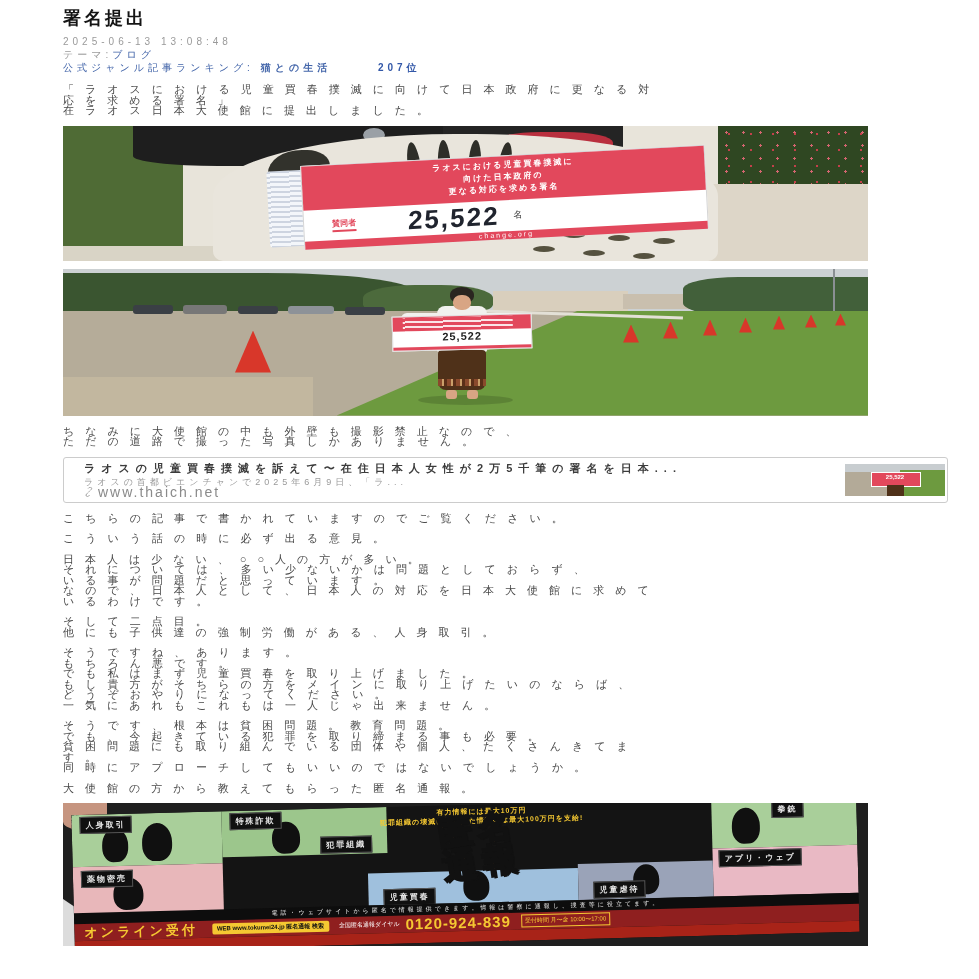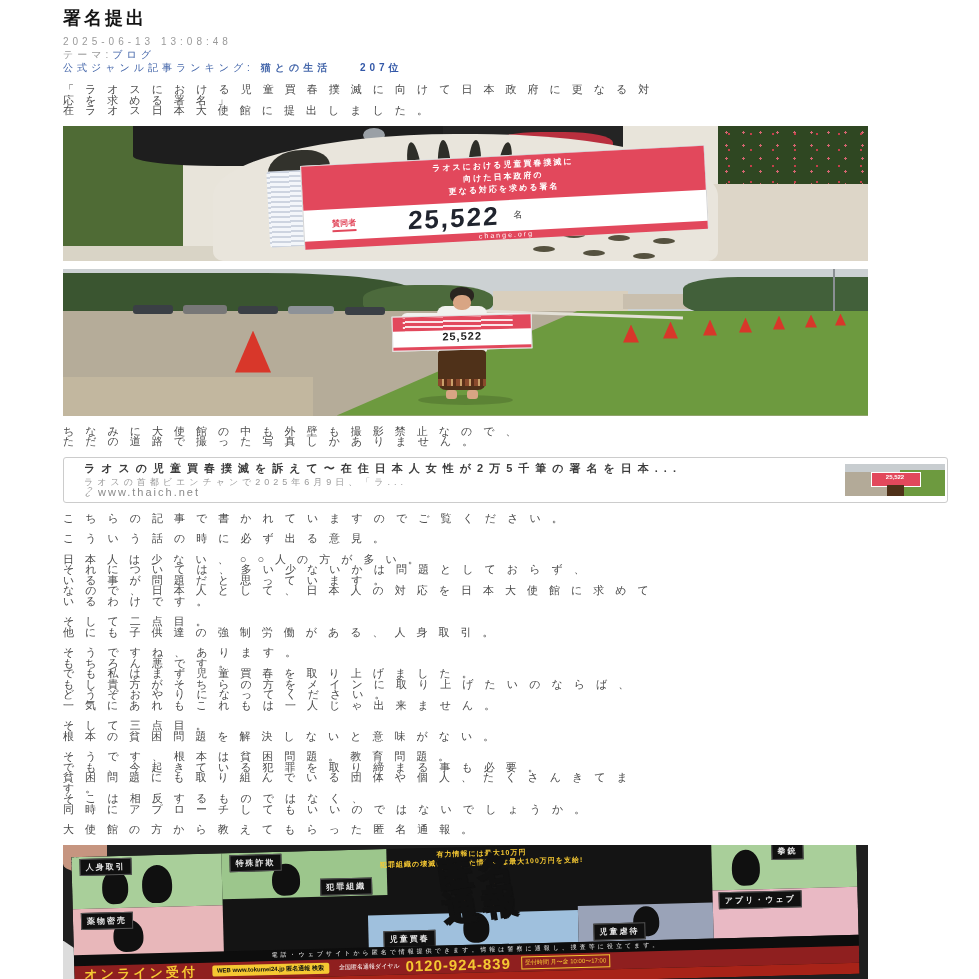--- a/index.html
+++ b/index.html
@@ -3,21 +3,21 @@
 <meta charset="utf-8">
 <style>
   html,body{margin:0;padding:0;background:#fff;font-family:"Liberation Sans","DejaVu Sans",sans-serif;}
   .page{width:979px;height:979px;overflow:hidden;background:#fff;box-sizing:border-box;padding:4px 28px 0 63px;}
   
   .title{font-size:18px;font-weight:bold;color:#141414;letter-spacing:3px;margin:2px 0 6px 0;}
   .meta{font-size:10px;color:#9a9a9a;letter-spacing:4px;line-height:12px;}
   .meta-row{margin:1px 0;}
   a.lnk{color:#4466aa;text-decoration:none;cursor:pointer;}
   .genre{font-weight:bold;color:#3358a8;text-align:right;}
-  .rank{font-weight:bold;color:#3358a8;margin-left:22px;}
+  .rank{font-weight:bold;color:#3358a8;margin-left:40px;}
   
   .para{margin:10px 0;}
   .ln{font-size:11px;line-height:10.5px;letter-spacing:11px;color:#4a4a4a;white-space:nowrap;}
   .ab{position:absolute;}
   
   .photo{position:relative;width:805px;overflow:hidden;margin:8px 0;}
   .ph1{height:135px;background:#e8e4da;}
   .ph1 .grassL{left:0;top:0;width:120px;height:135px;background:#4f6b35;}
   .ph1 .moto1{left:70px;top:0;width:340px;height:40px;background:#1e1e1e;border-radius:0 0 45% 25%;}
   .ph1 .moto2{left:380px;top:0;width:180px;height:30px;background:#242424;border-radius:0 0 30% 50%;}
@@ -70,21 +70,21 @@
   .sign2{left:329px;top:46px;width:140px;height:35px;background:#fff;border:1px solid #ddd;box-sizing:border-box;transform:rotate(-1.5deg);}
   .sign2 .band{left:0;top:0;width:100%;height:14px;background:#e2485c;
     background-image:repeating-linear-gradient(180deg,transparent 0 3px,rgba(255,255,255,.85) 3px 5px);background-size:80% 100%;background-position:10px 1px;background-repeat:no-repeat;}
   .sign2 .c2{left:0;top:14px;width:100%;text-align:center;font-size:11px;font-weight:bold;color:#222;letter-spacing:1px;}
   .sign2 .b2{left:0;top:30px;width:100%;height:3px;background:#e2485c;}
   
   .card{width:885px;height:46px;border:1px solid #ccc;border-radius:3px;margin:8px 0;display:flex;align-items:stretch;cursor:pointer;box-sizing:border-box;}
   .card-body{flex:1;padding:4px 8px 2px 20px;overflow:hidden;}
   .card-title{font-size:11px;font-weight:bold;color:#3c3c3c;letter-spacing:6px;line-height:12px;max-height:24px;overflow:hidden;}
   .card-desc{font-size:9px;color:#9a9a9a;letter-spacing:4px;line-height:10px;white-space:nowrap;overflow:hidden;margin-top:3px;}
-  .card-url{font-size:11px;color:#8a8a8a;letter-spacing:2px;line-height:10px;display:flex;align-items:flex-end;gap:4px;}
+  .card-url{font-size:14px;color:#8a8a8a;letter-spacing:2px;line-height:10px;display:flex;align-items:flex-end;gap:4px;}
   .thumb{position:relative;width:100px;min-width:100px;height:32px;margin:6px 2px 6px 6px;overflow:hidden;background:#b3aa98;}
   .thumb .sky{left:0;top:0;width:100%;height:8px;background:#c8cdd0;}
   .thumb .tgrass{left:55px;top:6px;width:45px;height:26px;background:#6d9a3f;}
   .thumb .tsign{left:26px;top:8px;width:48px;height:13px;background:#e2485c;border:1px solid #fff;}
   .thumb .tnum{left:26px;top:10px;width:48px;text-align:center;font-size:6px;color:#fff;font-weight:bold;}
   .thumb .tskirt{left:42px;top:21px;width:17px;height:11px;background:#4f3119;}
   
   .poster{height:143px;background:#1f1f1f;}
   .hand{left:0;top:0;width:44px;height:26px;background:#c69580;border-radius:0 0 60% 30%;}
   .sheetcorner{left:0;top:96px;width:70px;height:47px;background:#dcdcdc;clip-path:polygon(0 100%,100% 100%,0 0);}
@@ -258,29 +258,24 @@
     </div>
   <div class="para">
       <div class="ln">そうですね、あります。</div>
       <div class="ln">もちろん悪です。</div>
       <div class="ln">でも私はまず児童買春を取り上げました。</div>
       <div class="ln">もし貴方がそちらの方をメインに取り上げたいのならば、</div>
       <div class="ln">どうぞおやりになってください。</div>
       <div class="ln">一気にあれもこれもは一人じゃ出来ません。</div>
     </div>
   <div class="para">
-      <div class="ln">そして三点目。</div>
-      <div class="ln">根本の貧困問題を解決しないと意味がない。</div>
-    </div>
-  <div class="para">
       <div class="ln">そうです、根本は貧困問題。教育問題。</div>
       <div class="ln">でも、今起きている犯罪を取り締まる事も必要。</div>
       <div class="ln">貧困問題にも取り組んでいる団体や個人、たくさんきてま</div>
       <div class="ln">す。</div>
-      <div class="ln">そこは相反するものではなく、</div>
       <div class="ln">同時にアプローチしてもいいのではないでしょうか。</div>
     </div>
   <div class="para">
       <div class="ln">大使館の方から教えてもらった匿名通報。</div>
     </div>
 
   <div class="photo poster">
     <div class="ab hand"></div>
     <div class="ab sheetcorner"></div>
     <div class="ab pin">

